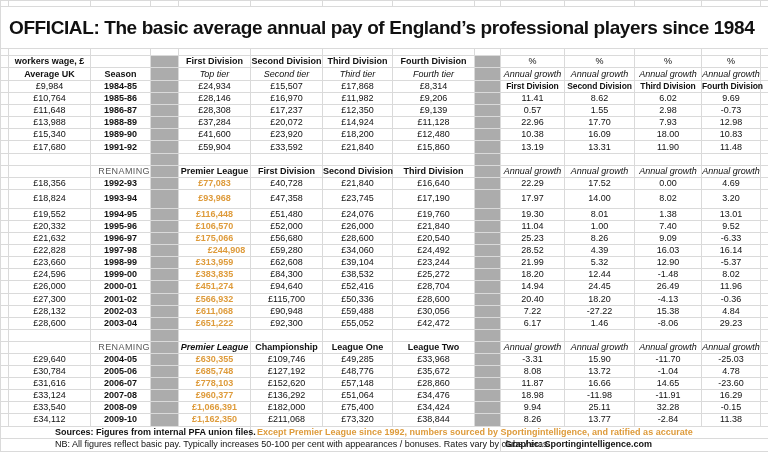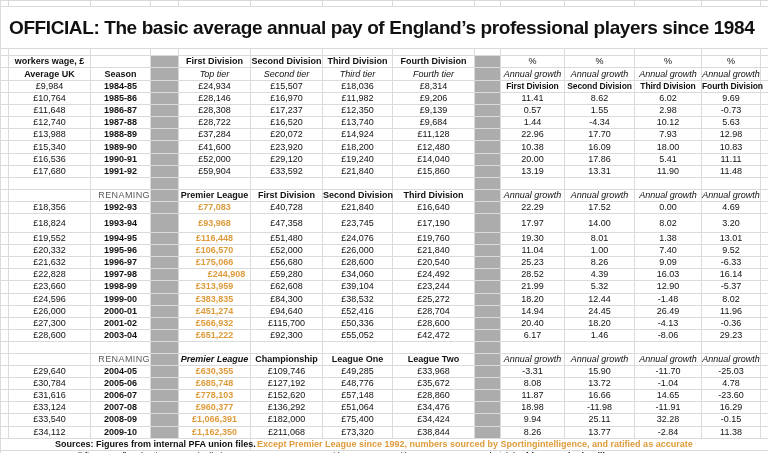--- a/index.html
+++ b/index.html
@@ -112,21 +112,21 @@
           <td class="i">Annual growth</td>
           <td></td>
         </tr>
         <tr style="height: 12.1px; margin-top: 22px;">
           <td></td>
           <td>£9,984</td>
           <td class="b">1984-85</td>
           <td class="sp"></td>
           <td>£24,934</td>
           <td>£15,507</td>
-          <td>£18,036</td>
+          <td>£17,868</td>
           <td>£8,314</td>
           <td class="sp"></td>
           <td class="b tight">First Division</td>
           <td class="b tight">Second Division</td>
           <td class="b tight">Third Division</td>
           <td class="b tight">Fourth Division</td>
           <td></td>
         </tr>
         <tr style="height: 12.1px;">
           <td></td>
@@ -155,36 +155,20 @@
           <td>£9,139</td>
           <td class="sp"></td>
           <td>0.57</td>
           <td>1.55</td>
           <td>2.98</td>
           <td>-0.73</td>
           <td></td>
         </tr>
         <tr style="height: 12.1px;">
           <td></td>
-          <td>£12,740</td>
-          <td class="b">1987-88</td>
-          <td class="sp"></td>
-          <td>£28,722</td>
-          <td>£16,520</td>
-          <td>£13,740</td>
-          <td>£9,684</td>
-          <td class="sp"></td>
-          <td>1.44</td>
-          <td>-4.34</td>
-          <td>10.12</td>
-          <td>5.63</td>
-          <td></td>
-        </tr>
-        <tr style="height: 12.1px;">
-          <td></td>
           <td>£13,988</td>
           <td class="b">1988-89</td>
           <td class="sp"></td>
           <td>£37,284</td>
           <td>£20,072</td>
           <td>£14,924</td>
           <td>£11,128</td>
           <td class="sp"></td>
           <td>22.96</td>
           <td>17.70</td>
@@ -203,36 +187,20 @@
           <td>£12,480</td>
           <td class="sp"></td>
           <td>10.38</td>
           <td>16.09</td>
           <td>18.00</td>
           <td>10.83</td>
           <td></td>
         </tr>
         <tr style="height: 12.1px;">
           <td></td>
-          <td>£16,536</td>
-          <td class="b">1990-91</td>
-          <td class="sp"></td>
-          <td>£52,000</td>
-          <td>£29,120</td>
-          <td>£19,240</td>
-          <td>£14,040</td>
-          <td class="sp"></td>
-          <td>20.00</td>
-          <td>17.86</td>
-          <td>5.41</td>
-          <td>11.11</td>
-          <td></td>
-        </tr>
-        <tr style="height: 12.1px;">
-          <td></td>
           <td>£17,680</td>
           <td class="b">1991-92</td>
           <td class="sp"></td>
           <td>£59,904</td>
           <td>£33,592</td>
           <td>£21,840</td>
           <td>£15,860</td>
           <td class="sp"></td>
           <td>13.19</td>
           <td>13.31</td>
@@ -423,20 +391,36 @@
           <td class="sp"></td>
           <td class="accent" style="color: rgb(222, 155, 59);">£566,932</td>
           <td>£115,700</td>
           <td>£50,336</td>
           <td>£28,600</td>
           <td class="sp"></td>
           <td>20.40</td>
           <td>18.20</td>
           <td>-4.13</td>
           <td>-0.36</td>
+          <td></td>
+        </tr>
+        <tr style="height: 12.1px;">
+          <td></td>
+          <td>£28,132</td>
+          <td class="b">2002-03</td>
+          <td class="sp"></td>
+          <td class="accent" style="color: rgb(222, 155, 59);">£611,068</td>
+          <td>£90,948</td>
+          <td>£59,488</td>
+          <td>£30,056</td>
+          <td class="sp"></td>
+          <td>7.22</td>
+          <td>-27.22</td>
+          <td>15.38</td>
+          <td>4.84</td>
           <td></td>
         </tr>
         <tr style="height: 12.1px;">
           <td></td>
           <td>£28,600</td>
           <td class="b">2003-04</td>
           <td class="sp"></td>
           <td class="accent" style="color: rgb(222, 155, 59);">£651,222</td>
           <td>£92,300</td>
           <td>£55,052</td>

